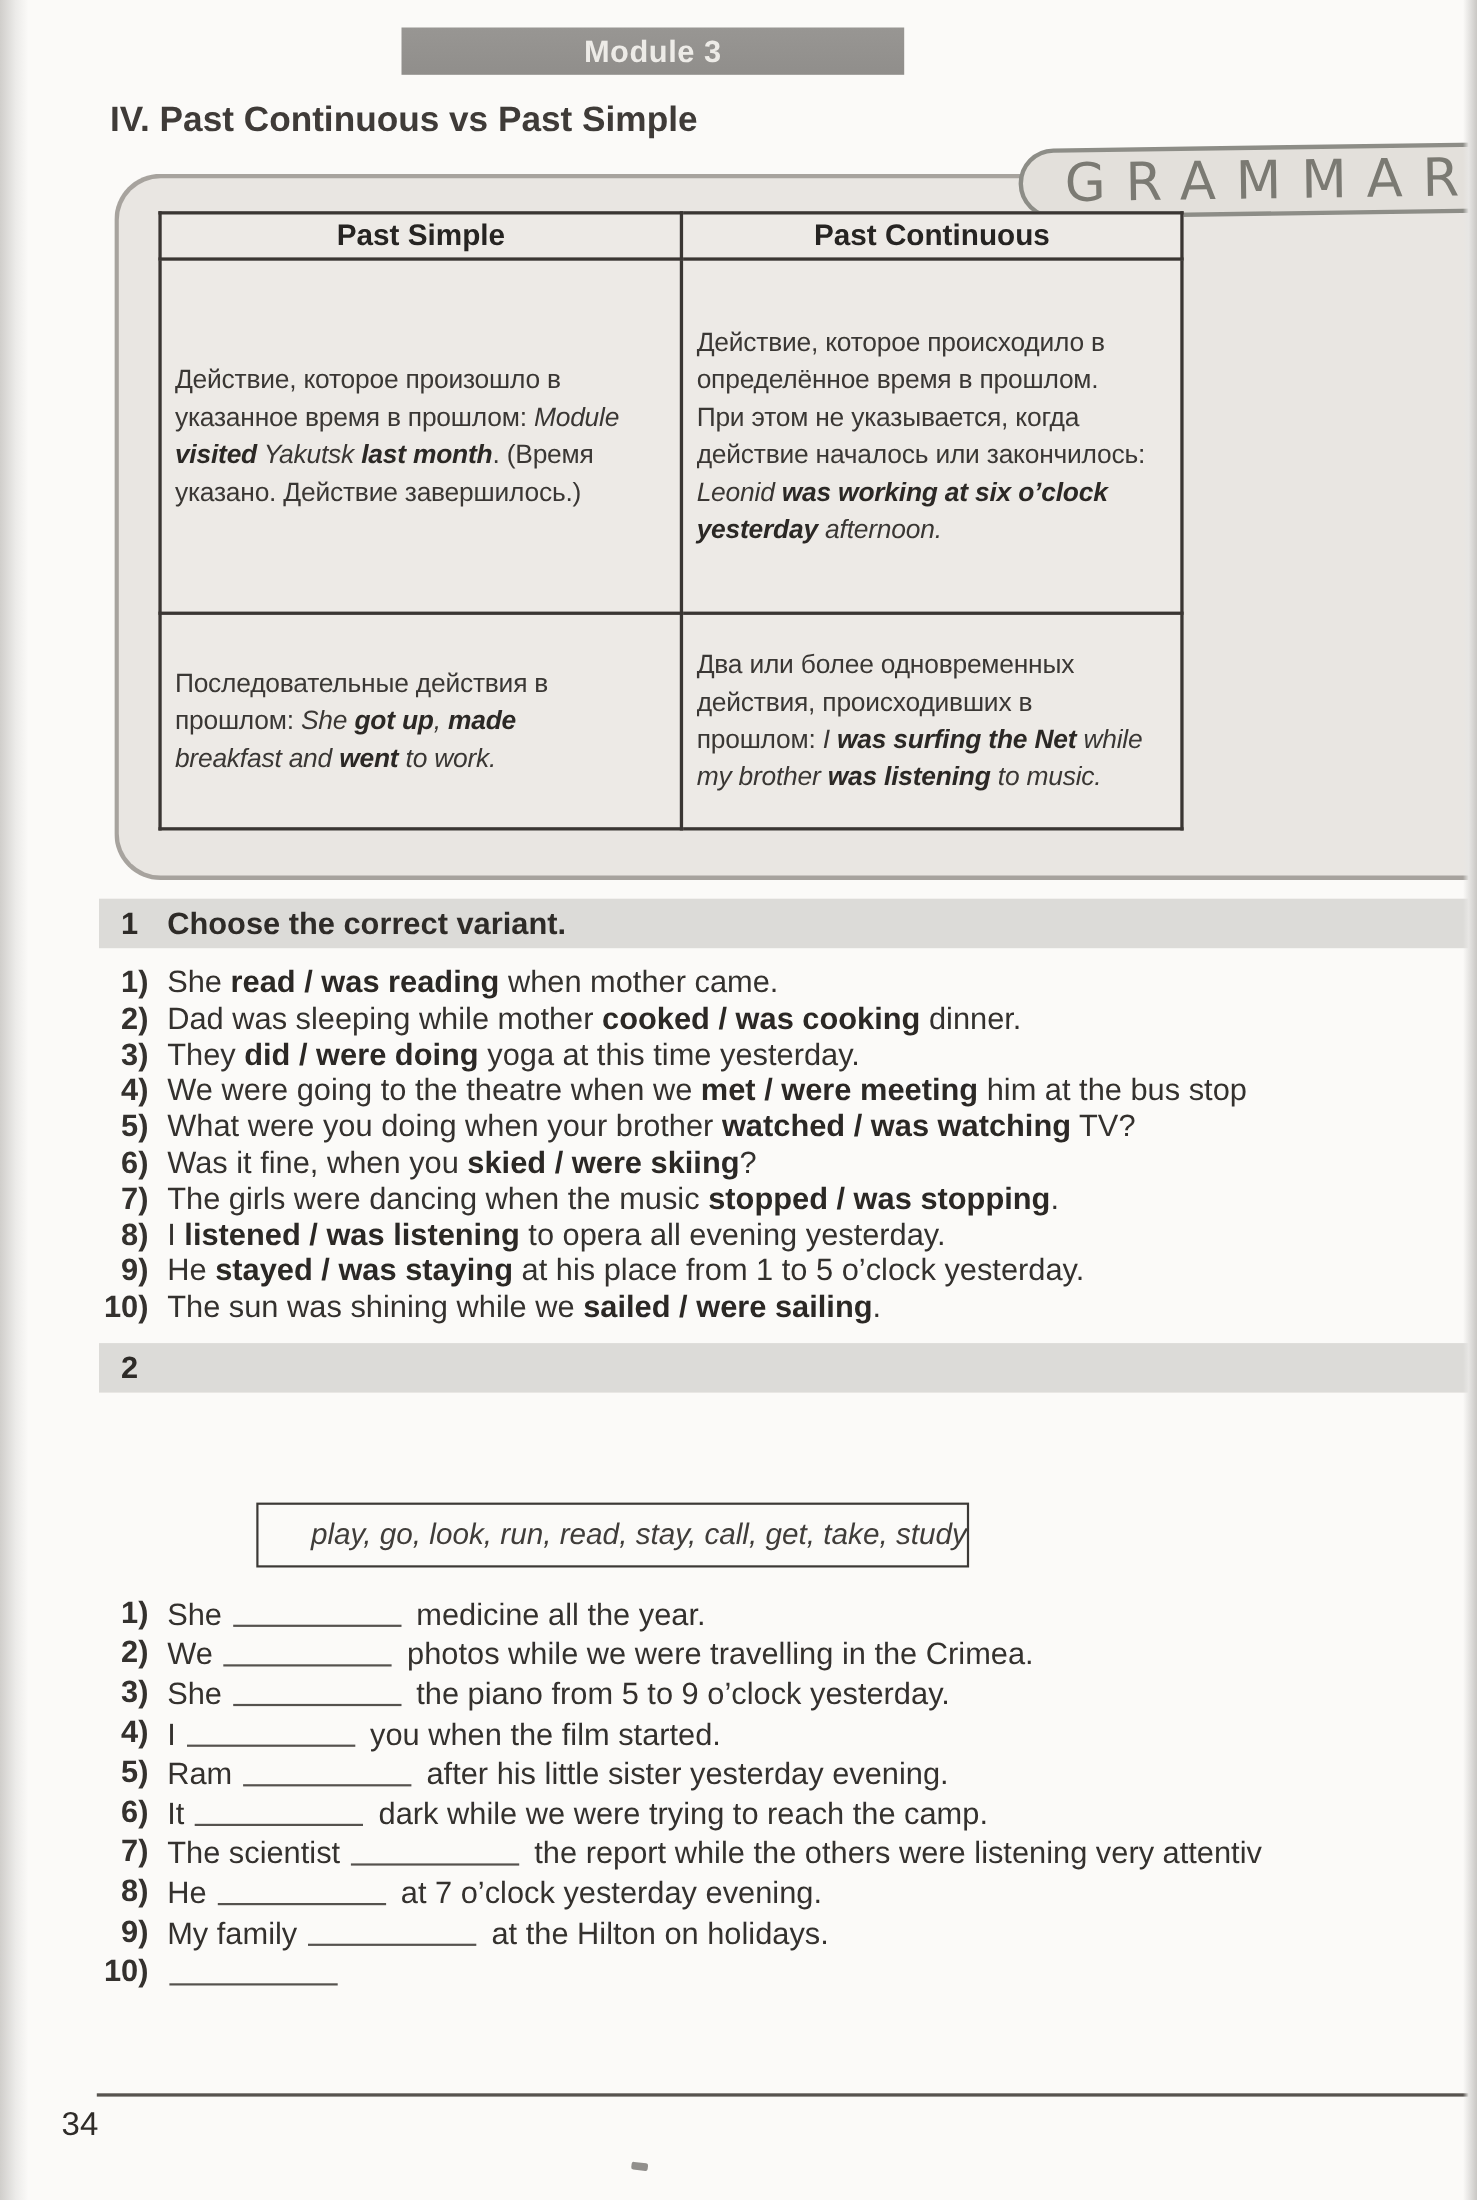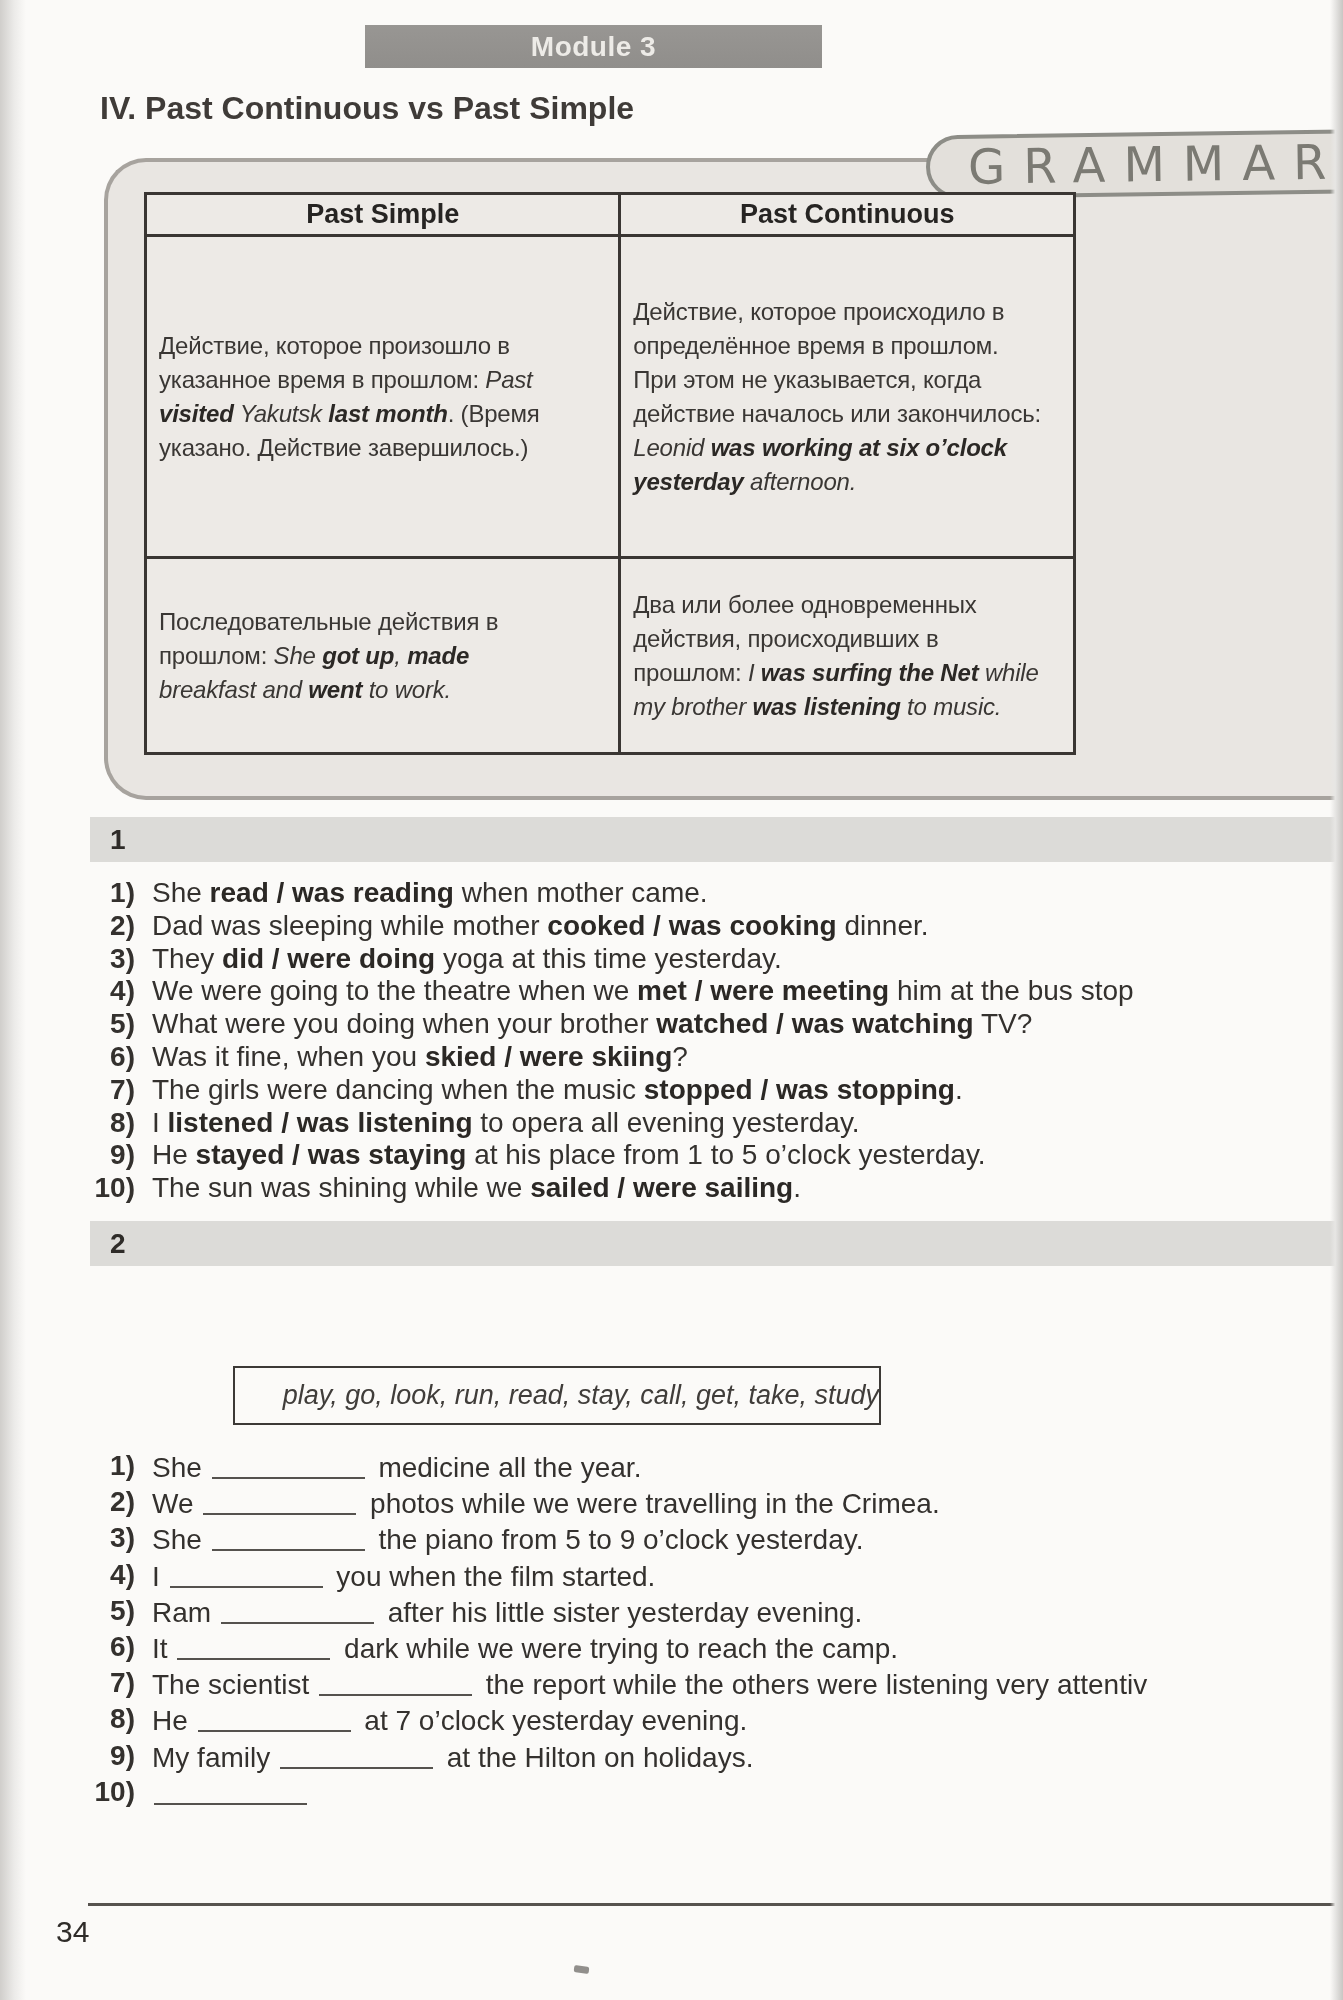--- a/index.html
+++ b/index.html
@@ -92,21 +92,21 @@
   <table class="gtable">
     <thead>
       <tr>
         <th class="c1">Past Simple</th>
         <th class="c2">Past Continuous</th>
       </tr>
     </thead>
     <tbody>
       <tr>
         <td><span>Действие, которое произошло в
-указанное время в прошлом: </span><span class="i">Past
+указанное время в прошлом: </span><span class="i">Module
 </span><span class="b i">visited</span><span class="i"> Yakutsk </span><span class="b i">last month</span><span>. (Время
 указано. Действие завершилось.)</span></td>
         <td><span>Действие, которое происходило в
 определённое время в прошлом.
 При этом не указывается, когда
 действие началось или закончилось:
 </span><span class="i">Leonid </span><span class="b i">was working at six o’clock
 yesterday </span><span class="i">afternoon.</span></td>
       </tr>
       <tr>
@@ -117,20 +117,21 @@
 действия, происходивших в
 прошлом: </span><span class="i">I </span><span class="b i">was surfing the Net </span><span class="i">while
 </span><span class="i">my brother </span><span class="b i">was listening </span><span class="i">to music.</span></td>
       </tr>
     </tbody>
   </table>
 </div>
 
 <div class="ex-band" id="ex1-band">
   <span class="exnum">1</span>
+  <span>Choose the correct variant.</span>
 </div>
 <div class="ex-items" id="ex1-items">
     <div class="ex-item">
       <span class="num">1)</span>
       <span class="txt"><span>She </span><span class="b">read / was reading</span><span> when mother came.</span></span>
     </div>
     <div class="ex-item">
       <span class="num">2)</span>
       <span class="txt"><span>Dad was sleeping while mother </span><span class="b">cooked / was cooking</span><span> dinner.</span></span>
     </div>

